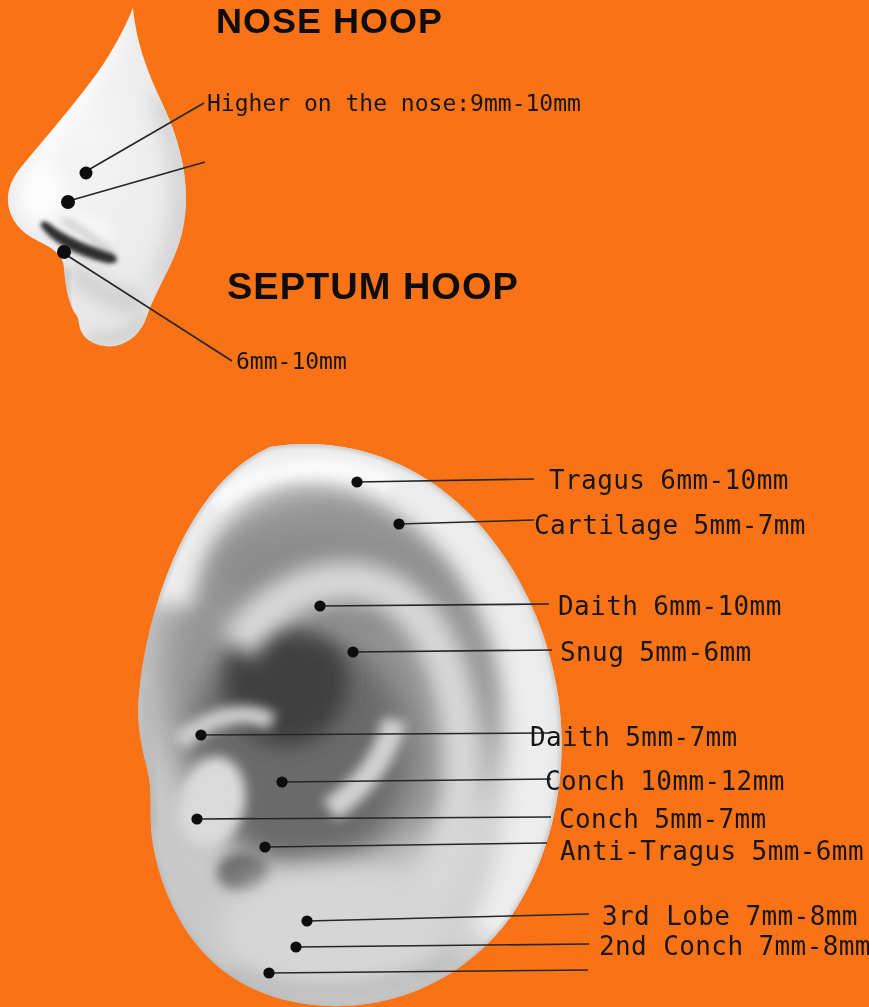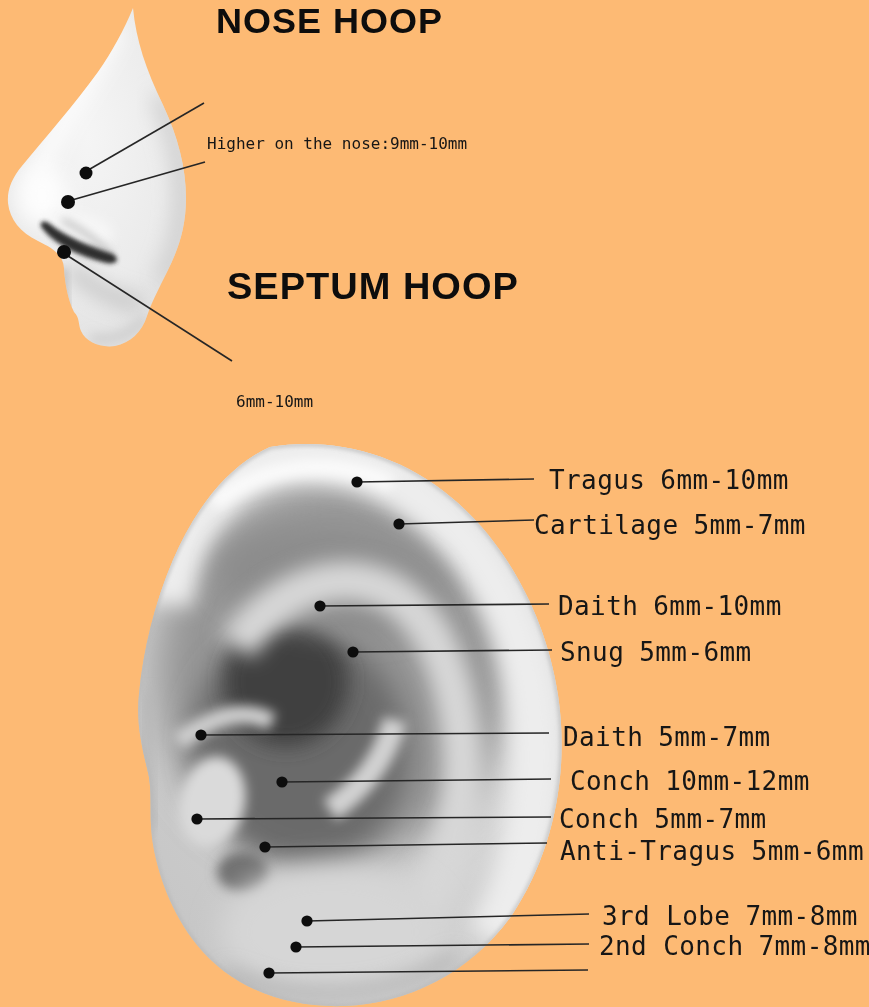--- a/index.html
+++ b/index.html
@@ -1,29 +1,29 @@
 <!DOCTYPE html>
 <html><head>
 <meta charset="utf-8">
 <style>
   * { margin:0; padding:0; box-sizing:border-box; }
   html,body { background:#ffffff; }
   .stage {
     position:relative; width:869px; height:1007px;
-    background:#fdba74; overflow:hidden;
+    background:#f97316; overflow:hidden;
     font-family:"DejaVu Sans Mono", monospace;
   }
   .artwork { position:absolute; left:0; top:0; }
   .lbl {
     position:absolute; white-space:nowrap; color:#161616;
     font-size:26px; line-height:1; letter-spacing:0.4px;
     font-family:"DejaVu Sans Mono", monospace;
   }
   .lbl .sz { margin-left:15px; }
-  .nose-lbl { font-size:16px; letter-spacing:0;margin-top:44px; }
+  .nose-lbl { font-size:23px; letter-spacing:0; }
   .title {
     position:absolute; white-space:nowrap; color:#0d0d0d;
     font-family:"Liberation Sans", sans-serif; font-weight:700;
     line-height:1; letter-spacing:1px; transform:scaleY(0.96);
     transform-origin:left top;
   }
   .title-nose { font-size:36px; }
   .title-septum { font-size:38px; }
 </style>
 </head>
@@ -190,23 +190,23 @@
   <div class="lbl nose-lbl" style="left:236px; top:350px;">6mm-10mm</div>
 
   <div class="lbl" style="left:549px; top:467px;"><span>Tragus</span><span class="sz">6mm-10mm</span></div>
 
   <div class="lbl" style="left:534px; top:512px;"><span>Cartilage</span><span class="sz">5mm-7mm</span></div>
 
   <div class="lbl" style="left:558px; top:593px;"><span>Daith</span><span class="sz">6mm-10mm</span></div>
 
   <div class="lbl" style="left:560px; top:639px;"><span>Snug</span><span class="sz">5mm-6mm</span></div>
 
-  <div class="lbl" style="left:563px; top:724px;"><span>Daith</span><span class="sz">5mm-7mm</span></div>
-
-  <div class="lbl" style="left:570px; top:768px;"><span>Conch</span><span class="sz">10mm-12mm</span></div>
+  <div class="lbl" style="left:530px; top:724px;"><span>Daith</span><span class="sz">5mm-7mm</span></div>
+
+  <div class="lbl" style="left:545px; top:768px;"><span>Conch</span><span class="sz">10mm-12mm</span></div>
 
   <div class="lbl" style="left:559px; top:806px;"><span>Conch</span><span class="sz">5mm-7mm</span></div>
 
   <div class="lbl" style="left:560px; top:838px;"><span>Anti-Tragus</span><span class="sz">5mm-6mm</span></div>
 
   <div class="lbl" style="left:602px; top:903px;"><span>3rd Lobe</span><span class="sz">7mm-8mm</span></div>
 
   <div class="lbl" style="left:599px; top:933px;"><span>2nd Conch</span><span class="sz">7mm-8mm</span></div>
 
 

